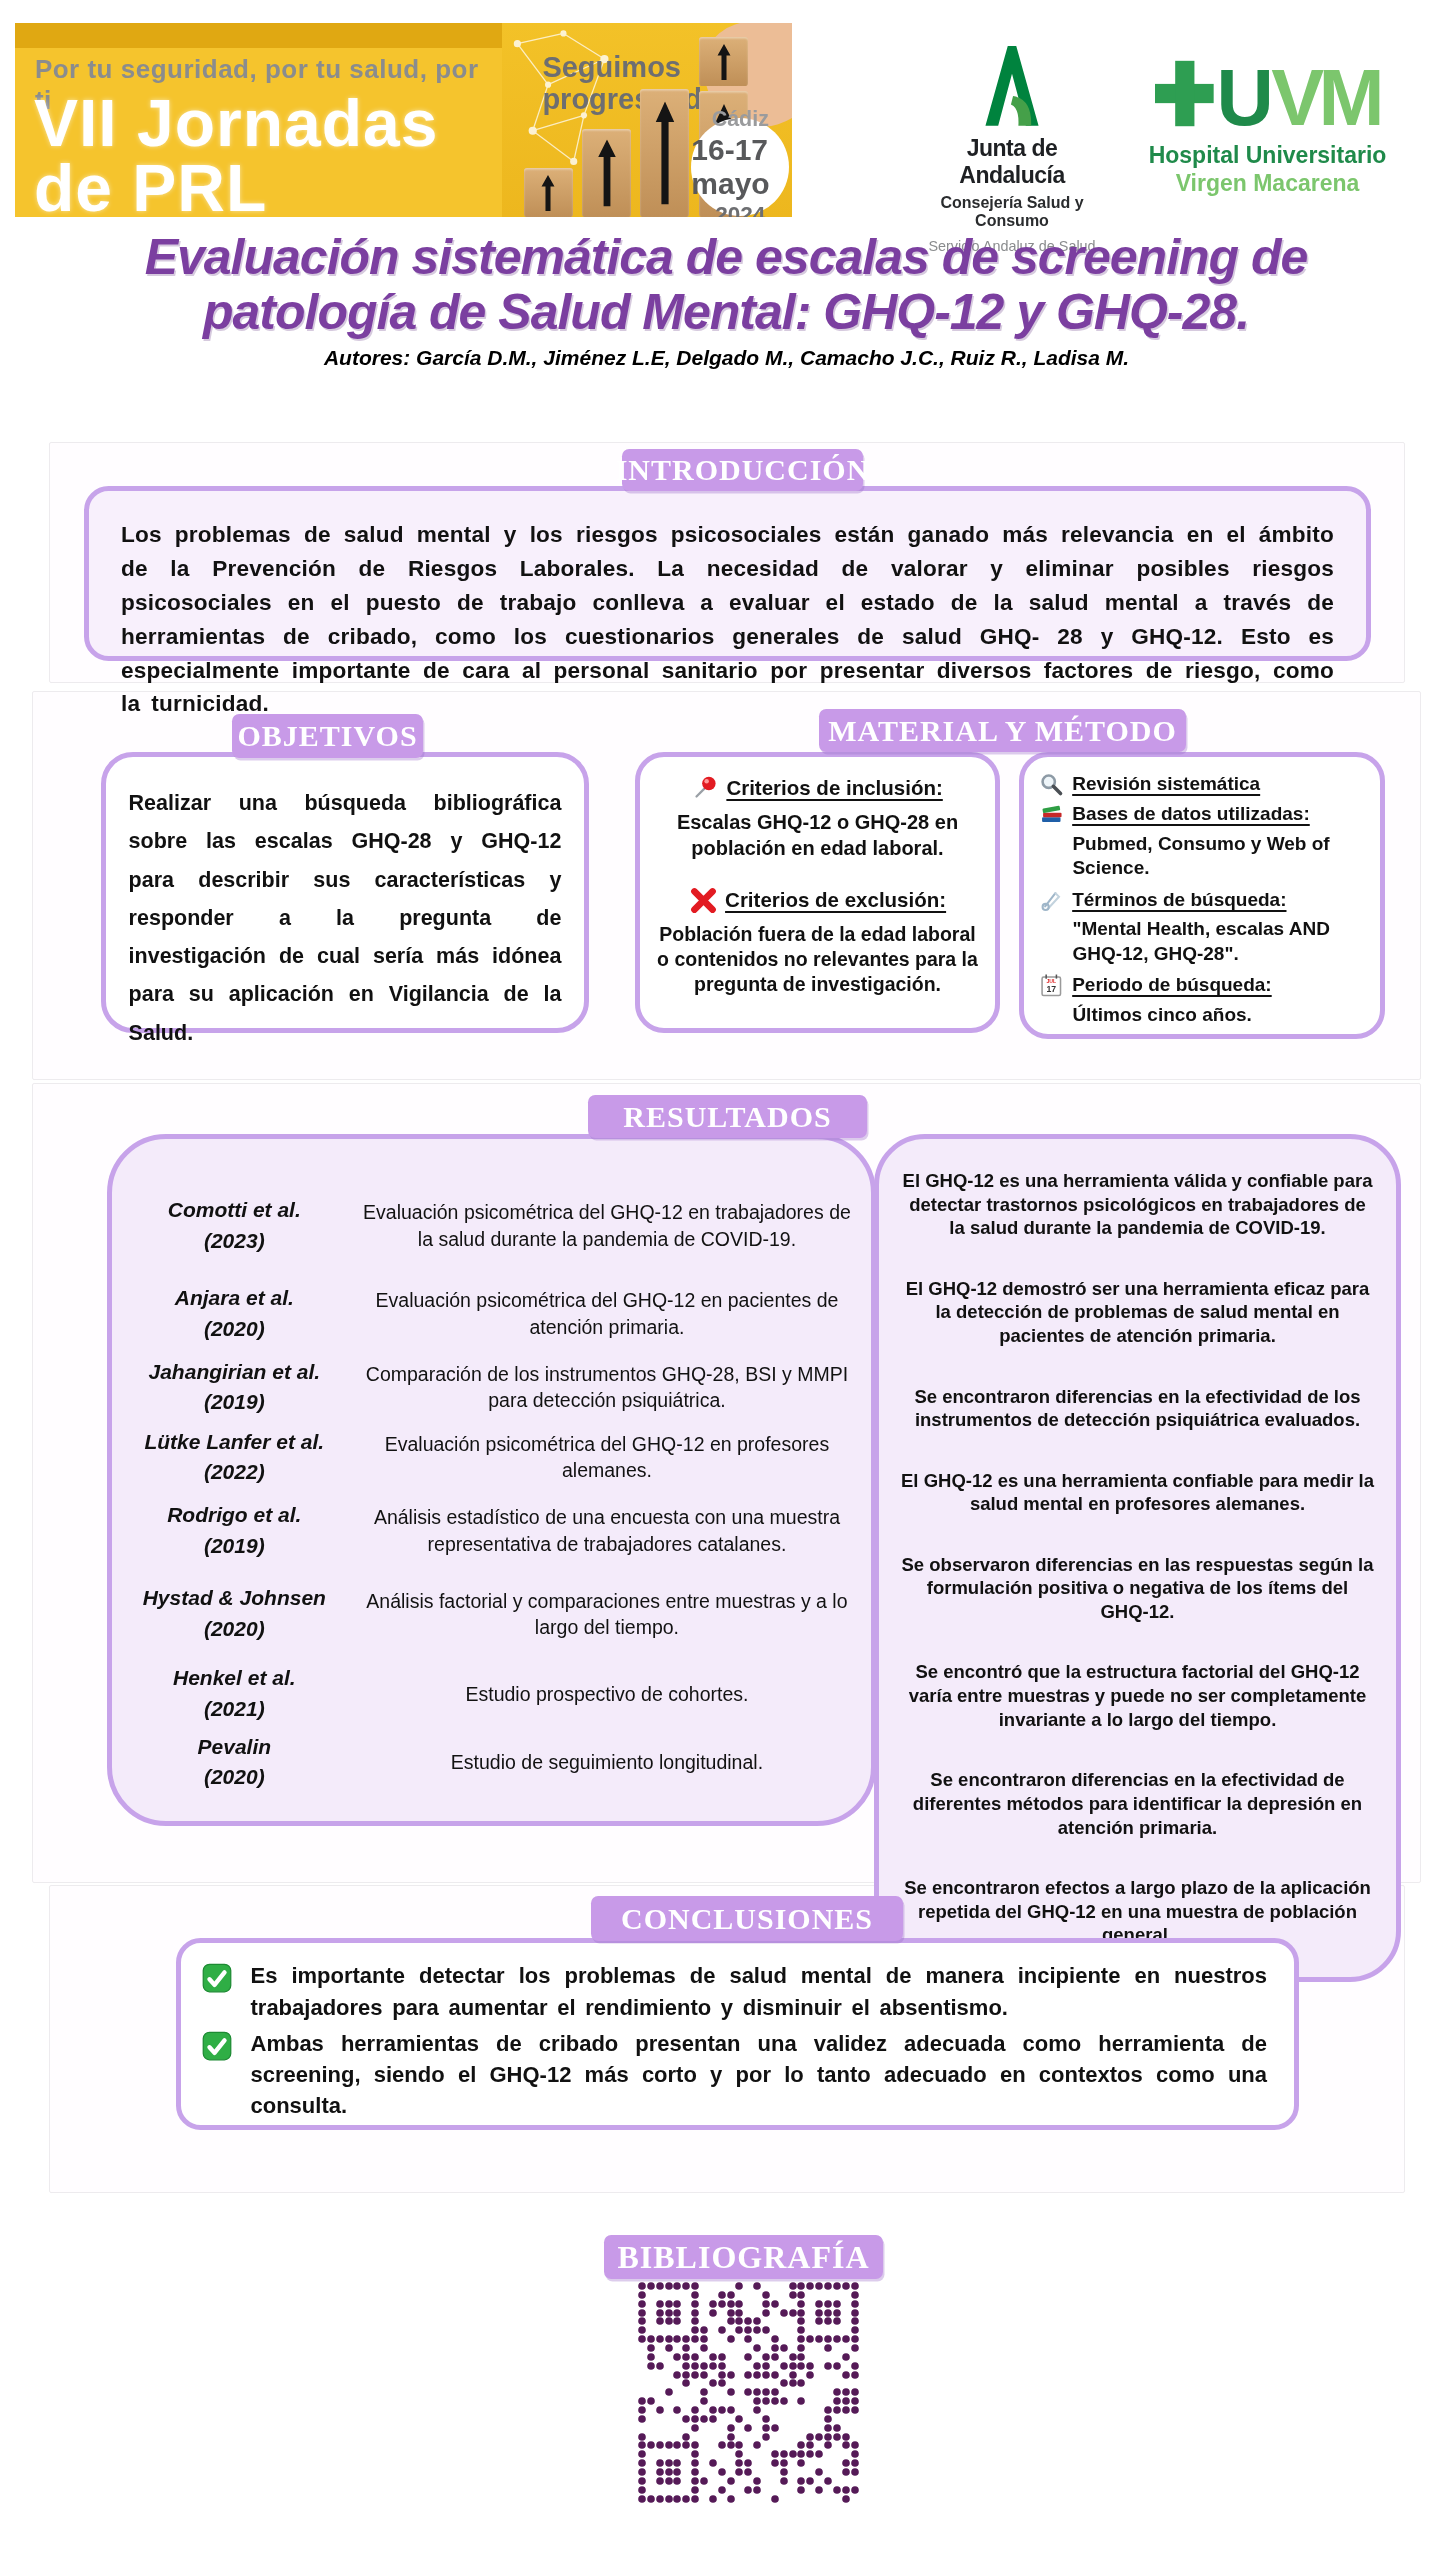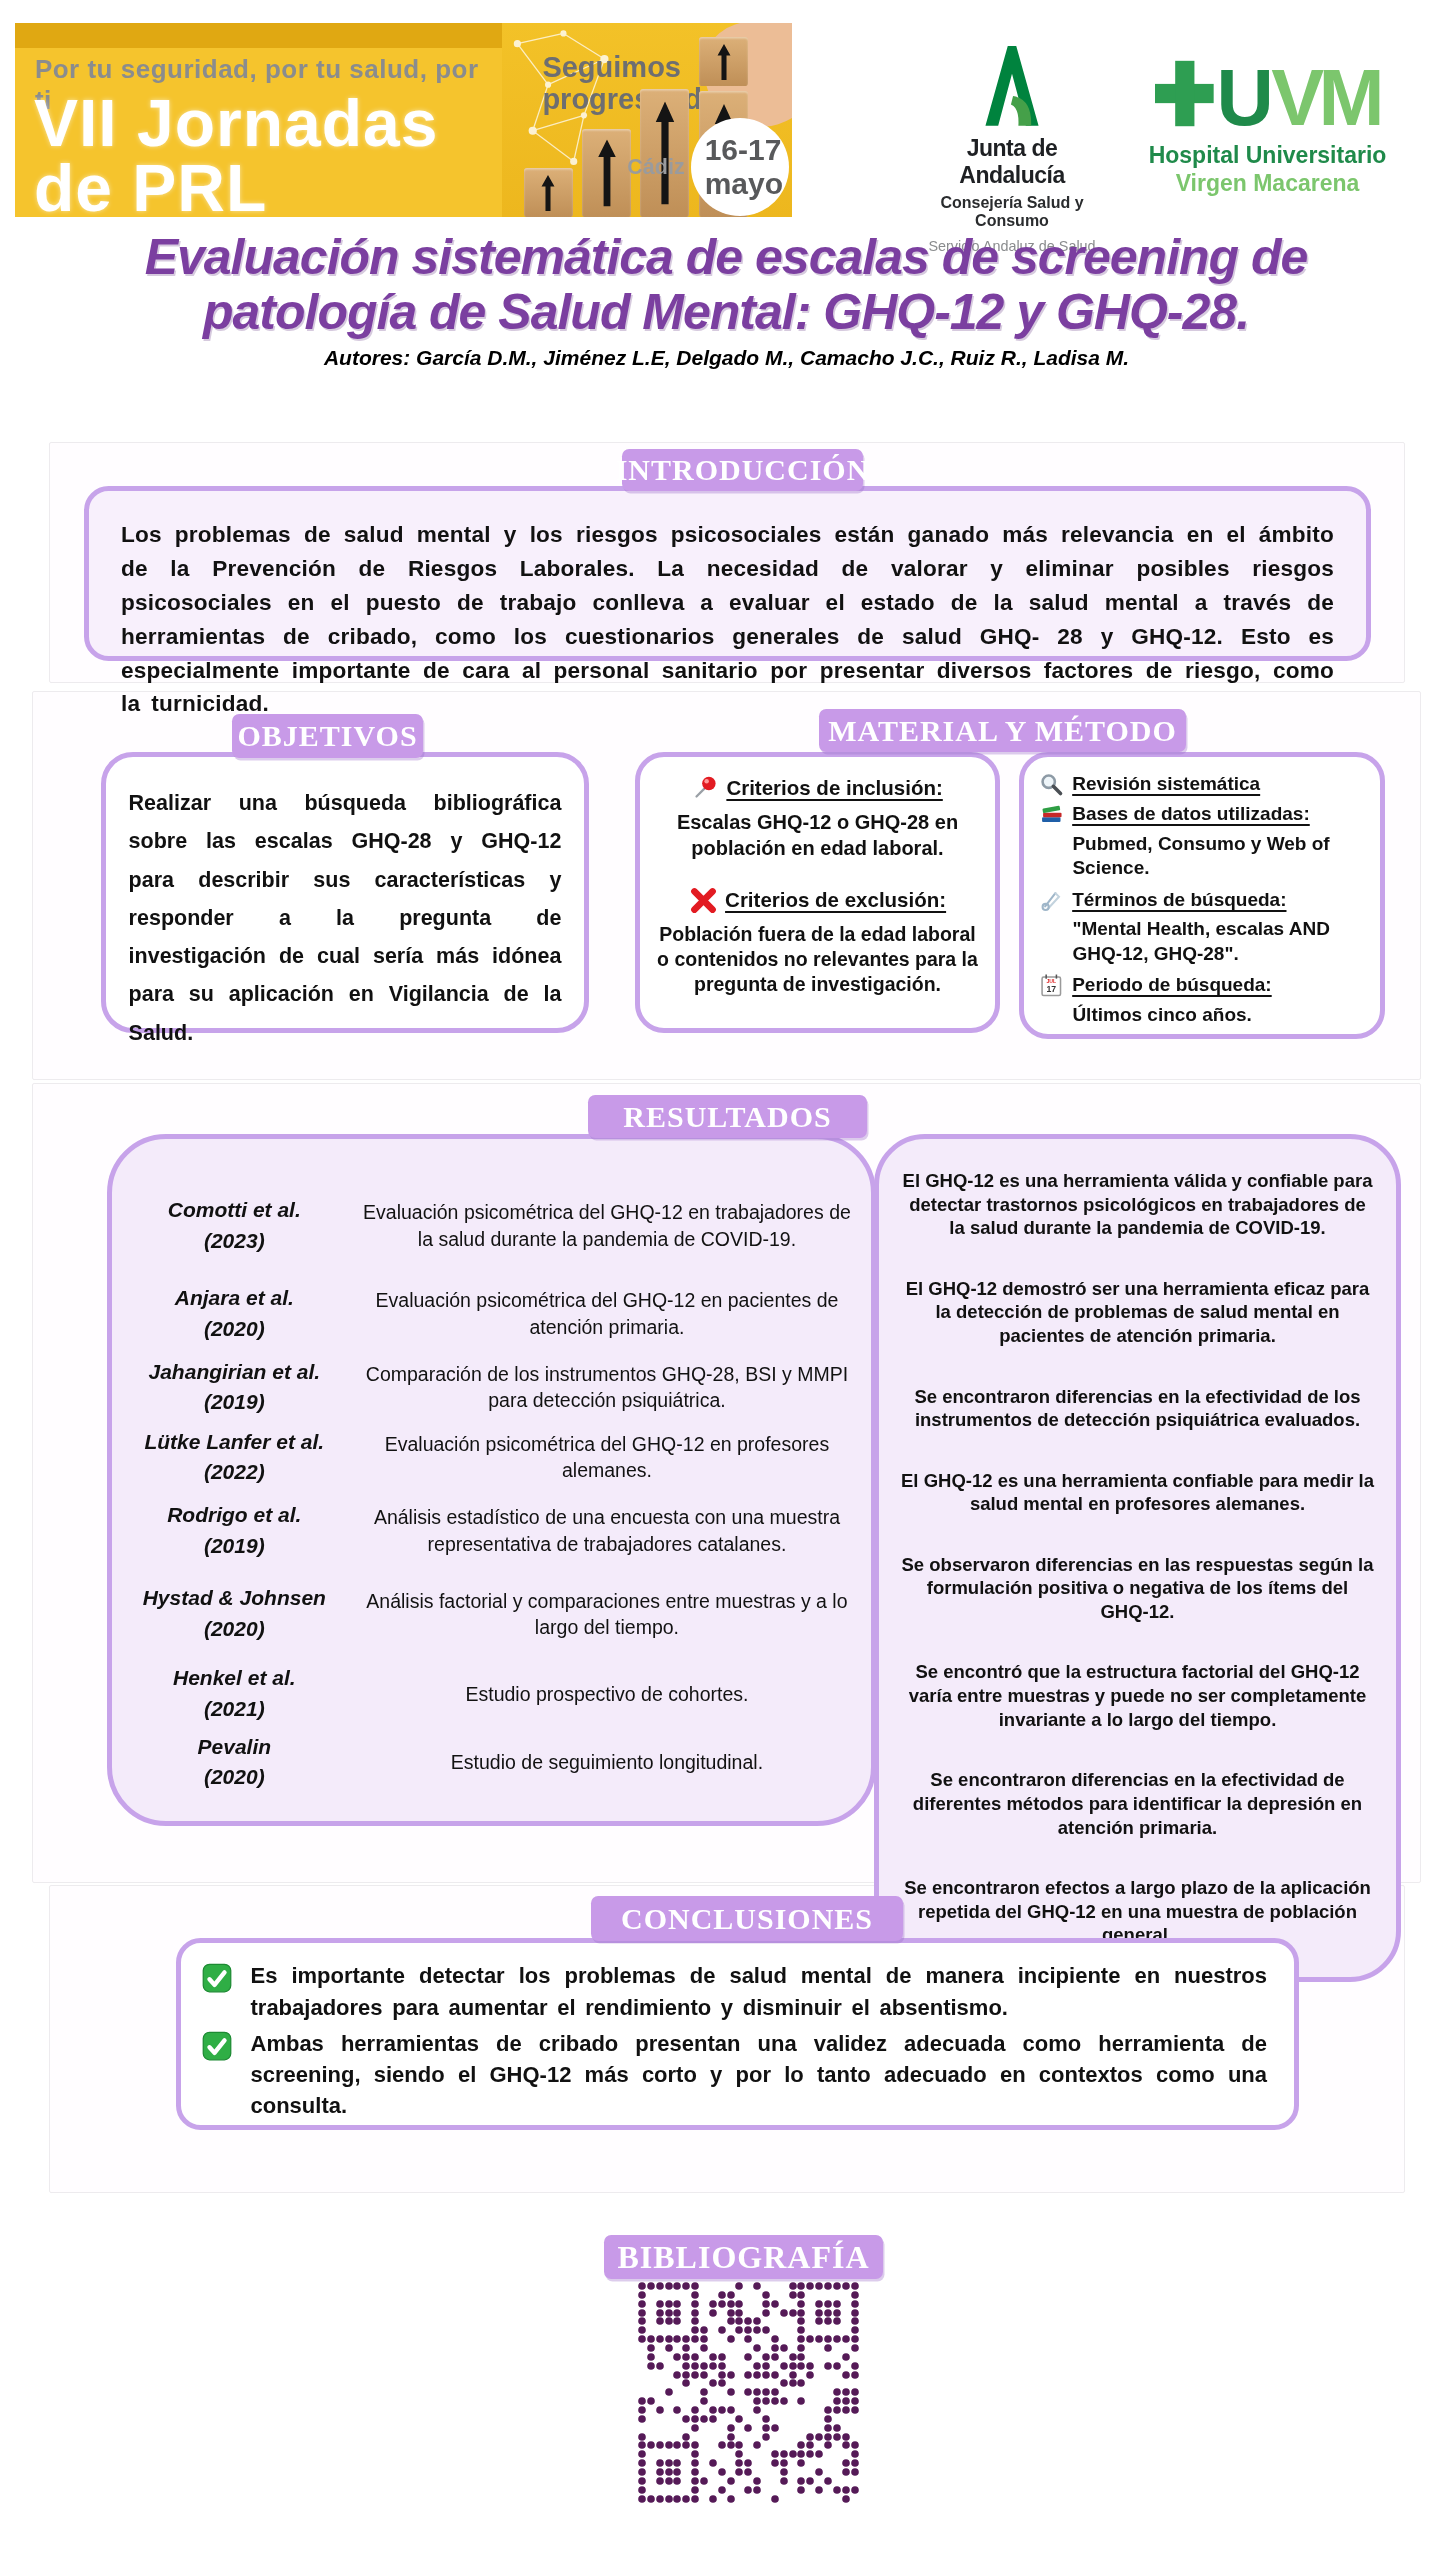--- a/index.html
+++ b/index.html
@@ -47,21 +47,21 @@
   #network{position:absolute;left:0;top:0;opacity:.8;}
   #slogan{position:absolute;left:40px;top:28px;font-size:29px;font-weight:800;
     color:var(--slogan-gray);line-height:1.12;}
   .block{position:absolute;bottom:0;width:49px;background:linear-gradient(180deg,#dcb078,#bf8f57);
     border-radius:3.1px;box-shadow:inset 0 1.5px 2.1px rgba(255,255,255,.4);}
   .block svg{position:absolute;left:50%;top:50%;transform:translate(-50%,-50%);}
   #block-held{bottom:auto;}
   #hand{position:absolute;right:-31px;top:-5.1px;width:118px;height:108px;background:#ecbd96;
     border-radius:45% 30% 60% 55%;transform:rotate(-18deg);}
   #badge{position:absolute;right:3.1px;bottom:1px;width:98px;height:98px;border-radius:50%;
-    background:#fff;display:flex;align-items:center;justify-content:center;gap:20px;}
+    background:#fff;display:flex;flex-direction:column;align-items:center;justify-content:center;gap:1px;}
   #badge-city{font-size:21.5px;color:#9a9b9d;font-weight:600;}
   #badge-dates{font-size:30px;color:#58595b;font-weight:800;}
   #badge-year{font-size:22.6px;color:#6d6e71;font-weight:800;}
 
   
   #junta{position:absolute;left:917px;top:45px;width:190px;text-align:center;}
   #junta svg{display:block;margin:0 auto 5.1px auto;}
   #junta-name{font-size:23px;font-weight:800;color:#1e2023;letter-spacing:-0.5px;}
   #junta-sub1{font-size:16px;font-weight:700;color:#2a2c2e;margin-top:5.1px;}
   #junta-sub2{font-size:14.4px;font-weight:400;color:#8a8c8e;margin-top:8.2px;}

